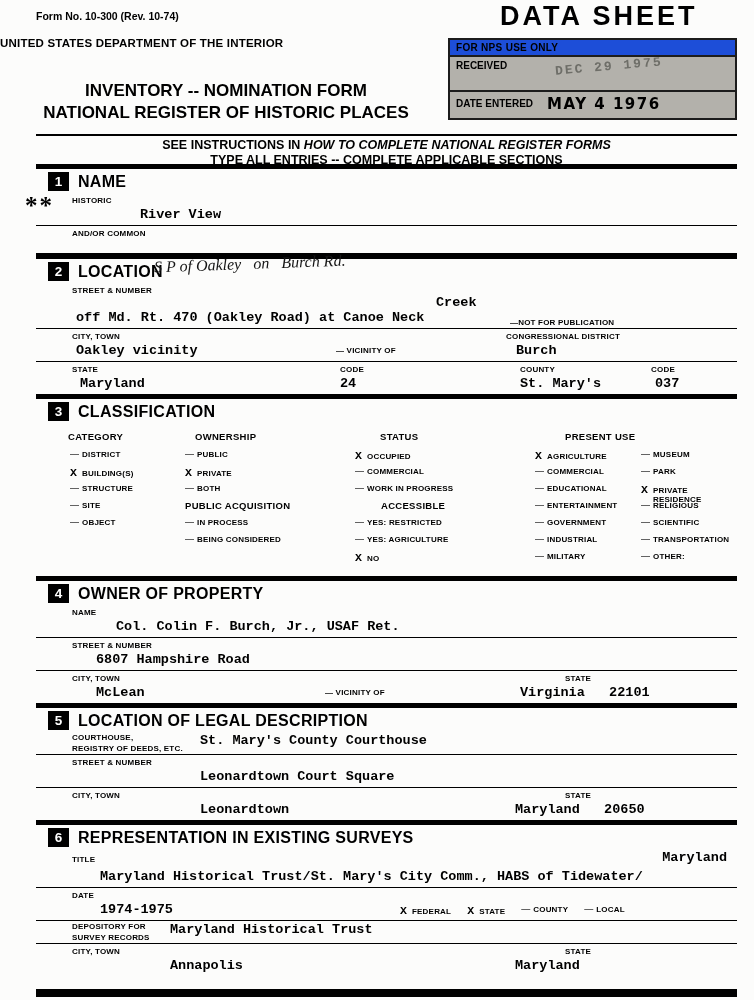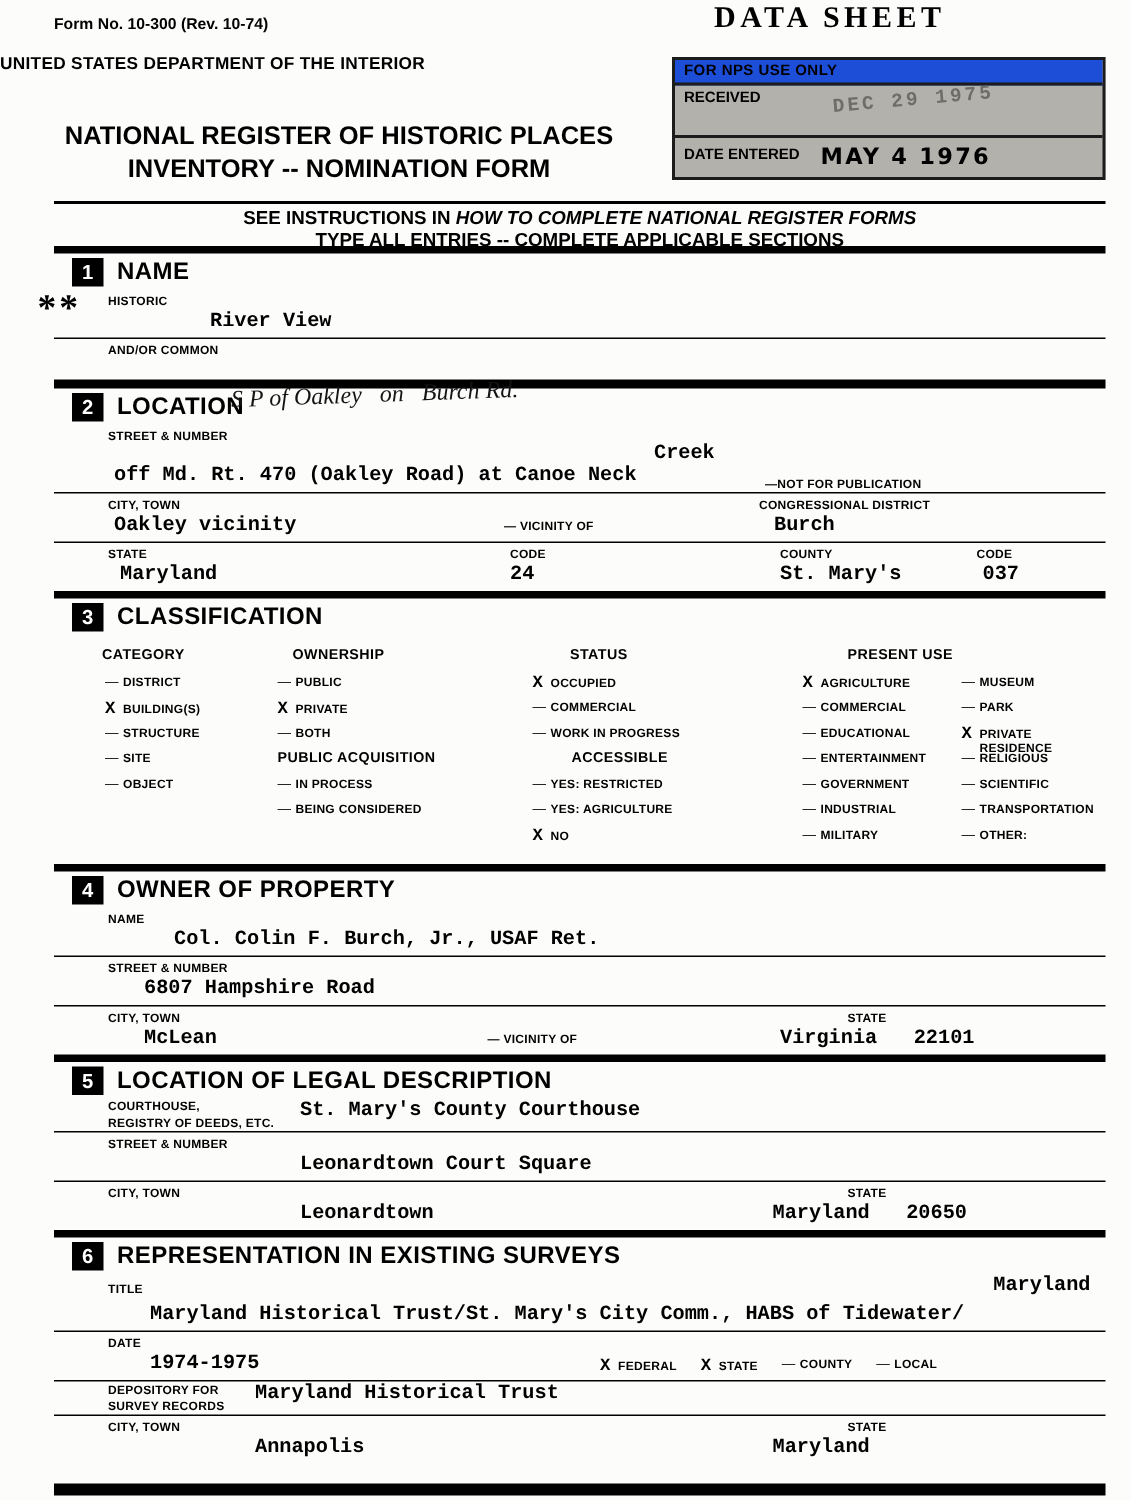--- a/index.html
+++ b/index.html
@@ -1,21 +1,21 @@
 <!DOCTYPE html>
 <html><head>
 <meta charset="utf-8">
 <style>
 *{margin:0;padding:0;box-sizing:border-box}
 body{margin:0;background:#e8e8e8}
 .page{position:relative;width:754px;height:1000px;background:#fcfcfb;color:#000;font-family:"Liberation Sans",sans-serif;overflow:hidden}
 .abs{position:absolute}
 .rel{position:relative}
 .form-no{top:10px;left:36px;font-size:10.5px;font-weight:700}
-.data-sheet{top:1px;left:476px;font-size:20px;font-weight:700;font-family:Liberation Serif, serif;letter-spacing:3px}
+.data-sheet{top:1px;left:500px;font-size:27px;font-weight:700;font-family:Liberation Sans, sans-serif;letter-spacing:3px}
 .dept{top:37px;left:0;width:452px;text-align:left;font-weight:700}
 .dept-l1{font-size:11.5px;letter-spacing:.2px}
 .dept-l2{font-size:9.5px;margin-top:2px}
 .main-title{top:80px;left:0;width:452px;text-align:center;font-weight:700;font-size:17px;line-height:1.3}
 .nps-box{top:38px;left:448px;width:289px;height:82px;background:#b3b1ab;border:2px solid #1c1c1c;font-weight:700}
 .nps-head{border-bottom:2px solid #1c1c1c;background:#1d4ed8;padding:2px 6px;font-size:10px;letter-spacing:.3px}
 .nps-row{position:relative;border-bottom:2px solid #1c1c1c;height:35px;font-size:10px;padding:3px 6px}
 .nps-row.last{border-bottom:none;height:23px;display:flex;align-items:center;gap:14px}
 .stamp-received{position:absolute;left:105px;top:2px;transform:rotate(-5deg);font-family:"Liberation Mono","DejaVu Sans Mono",monospace;font-size:13px;color:#6e6e68;letter-spacing:2px;font-weight:700}
 .stamp-entered{font-size:15px;letter-spacing:1.5px;font-family:"DejaVu Sans",sans-serif;font-weight:700}
@@ -69,22 +69,22 @@
 <div class="page">
 
   <div class="abs form-no">Form No. 10-300 (Rev. 10-74)</div>
   <div class="abs data-sheet">DATA SHEET</div>
 
   <div class="abs dept">
     <div class="dept-l1">UNITED STATES DEPARTMENT OF THE INTERIOR</div>
   </div>
 
   <div class="abs main-title">
+    <div>INVENTORY -- NOMINATION FORM</div>
     <div>NATIONAL REGISTER OF HISTORIC PLACES</div>
-    <div>INVENTORY -- NOMINATION FORM</div>
   </div>
 
   <div class="abs nps-box">
     <div class="nps-head">FOR NPS USE ONLY</div>
     <div class="nps-row">
       <span>RECEIVED</span>
       <span class="stamp-received">DEC 29 1975</span>
     </div>
     <div class="nps-row last">
       <span>DATE ENTERED</span>

